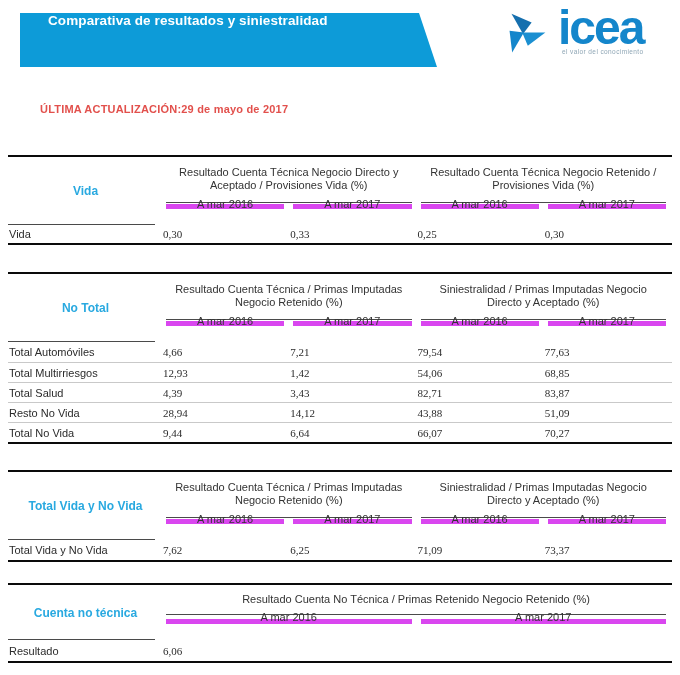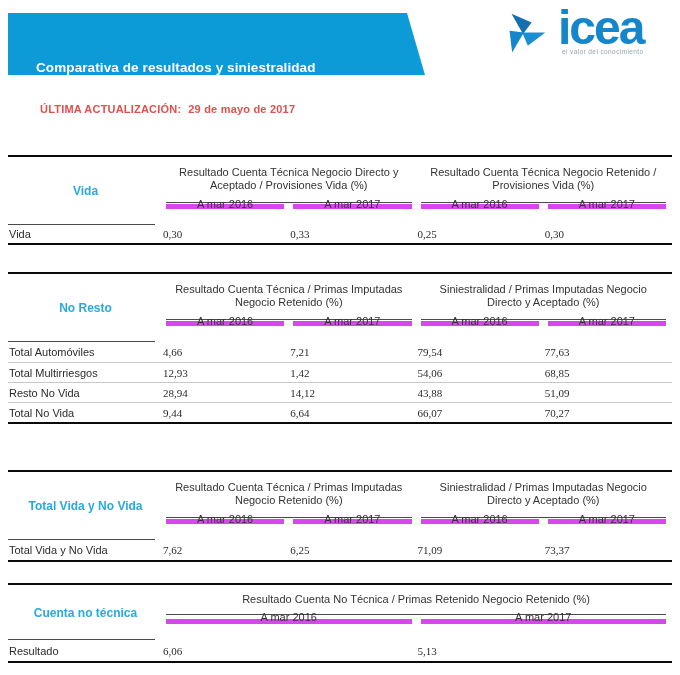--- a/index.html
+++ b/index.html
@@ -5,25 +5,25 @@
   * { margin: 0; padding: 0; box-sizing: border-box; }
   html, body { background: #fff; }
   body {
     width: 680px; height: 675px; position: relative;
     font-family: "Liberation Sans", sans-serif;
     color: #2b2b2b; overflow: hidden;
   }
 
   
   .banner {
-    position: absolute; left: 8px; top: 13px;
-    width: 417px; height: 62px;
+    position: absolute; left: 20px; top: 13px;
+    width: 417px; height: 54px;
     background: #0d9bd8;
     clip-path: polygon(0 0, calc(100% - 18px) 0, 100% 100%, 0 100%);
-    display: flex; align-items: flex-end;
+    display: flex; align-items: flex-start;
   }
   .banner-title {
     color: #fff; font-weight: bold; font-size: 13.5px;
     padding-left: 28px; letter-spacing: .1px;
   }
   .logo {
     position: absolute; left: 500px; top: 6px;
     display: flex; align-items: flex-start;
   }
   .logo-icon { width: 46px; height: 46px; margin-top: 4px; }
@@ -35,21 +35,21 @@
   .logo-tagline {
     font-size: 6.5px; color: #8fa6b5; letter-spacing: .4px;
     margin: -2px 0 0 4px;
   }
 
   .update-line {
     position: absolute; left: 40px; top: 103px;
     font-size: 11px; font-weight: bold; color: #e2504c;
     letter-spacing: .2px;
   }
-  .update-line .date { margin-left: 7px; }
+  .update-line .date { }
 
   
   .tbl {
     position: absolute; left: 8px; width: 664px;
     border-top: 2px solid #0a0a0a; border-bottom: 2px solid #0a0a0a;
     font-size: 11px;
   }
   .t1 { top: 155px; }
   .t2 { top: 272px; }
   .t3 { top: 470px; }
@@ -138,21 +138,21 @@
     <div class="lbl">Vida</div>
     <div class="val">0,30</div>
     <div class="val">0,33</div>
     <div class="val">0,25</div>
     <div class="val">0,30</div>
   </div>
 </div>
 
 <div class="tbl t2">
   <div class="t-head">
-    <div class="stub">No Resto</div>
+    <div class="stub">No Total</div>
     <div class="grp g1">Resultado Cuenta Técnica / Primas Imputadas Negocio Retenido (%)</div>
     <div class="grp g2">Siniestralidad / Primas Imputadas Negocio Directo y Aceptado (%)</div>
     <div class="stub-line"></div>
     <div class="sub c1">A mar 2016</div>
     <div class="sub c2">A mar 2017</div>
     <div class="sub c3">A mar 2016</div>
     <div class="sub c4">A mar 2017</div>
   </div>
   <div class="t-row">
     <div class="lbl">Total Automóviles</div>
@@ -162,20 +162,27 @@
     <div class="val">77,63</div>
   </div>
   <div class="t-row">
     <div class="lbl">Total Multirriesgos</div>
     <div class="val">12,93</div>
     <div class="val">1,42</div>
     <div class="val">54,06</div>
     <div class="val">68,85</div>
   </div>
   <div class="t-row">
+    <div class="lbl">Total Salud</div>
+    <div class="val">4,39</div>
+    <div class="val">3,43</div>
+    <div class="val">82,71</div>
+    <div class="val">83,87</div>
+  </div>
+  <div class="t-row">
     <div class="lbl">Resto No Vida</div>
     <div class="val">28,94</div>
     <div class="val">14,12</div>
     <div class="val">43,88</div>
     <div class="val">51,09</div>
   </div>
   <div class="t-row">
     <div class="lbl">Total No Vida</div>
     <div class="val">9,44</div>
     <div class="val">6,64</div>
@@ -208,15 +215,14 @@
   <div class="t-head cols2">
     <div class="stub">Cuenta no técnica</div>
     <div class="grp gwide">Resultado Cuenta No Técnica / Primas Retenido Negocio Retenido (%)</div>
     <div class="stub-line"></div>
     <div class="sub c1">A mar 2016</div>
     <div class="sub c2">A mar 2017</div>
   </div>
   <div class="t-row cols2">
     <div class="lbl">Resultado</div>
     <div class="val">6,06</div>
-    <div class="val">5,13</div>
   </div>
 </div>
 
 </body></html>

